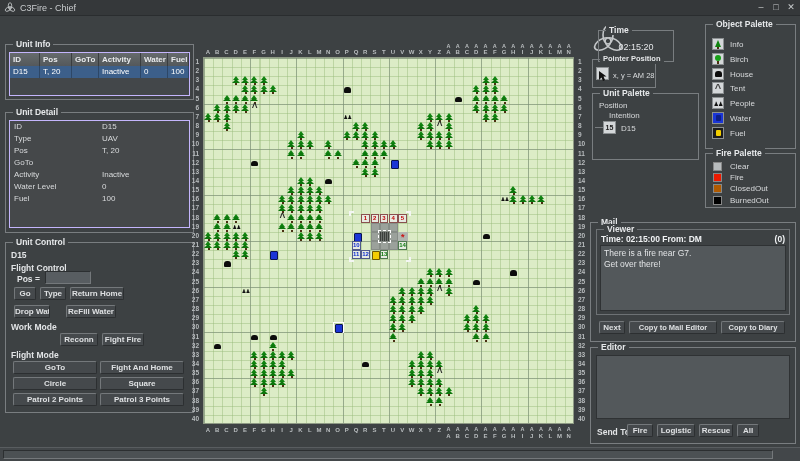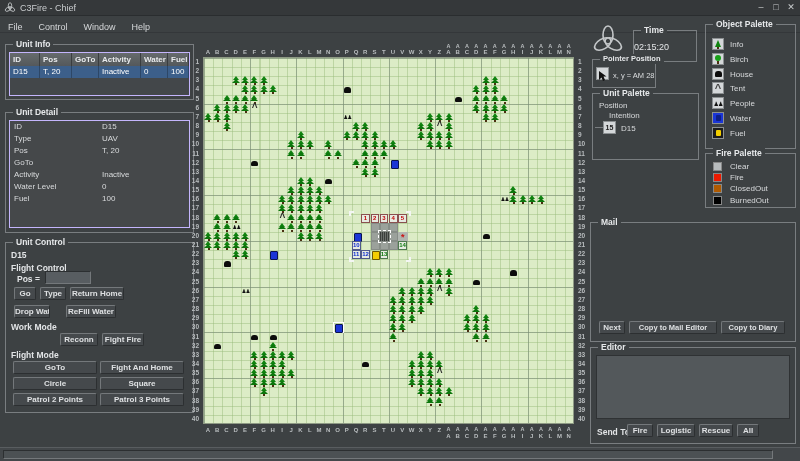--- a/index.html
+++ b/index.html
@@ -131,21 +131,20 @@
         <ellipse cx="17" cy="11" rx="5" ry="9" transform="rotate(120 17 17)"></ellipse>
         <ellipse cx="17" cy="11" rx="5" ry="9" transform="rotate(240 17 17)"></ellipse>
       </g>
     </svg>
     <span class="title">C3Fire - Chief</span>
     <span class="win-ctrl" style="right:32px">–</span>
     <span class="win-ctrl" style="right:17px">□</span>
     <span class="win-ctrl" style="right:2px">✕</span>
   </div>
 
-  <div class="abs" id="menubar"><div class="menu-item">File</div><div class="menu-item">Control</div><div class="menu-item">Window</div><div class="menu-item">Help</div></div>
 
   <div class="group" style="left:5px;top:44px;width:189px;height:56px">
     <span class="group-title">Unit Info</span>
     <div class="tbl" style="left:3px;top:7px;width:181px;height:44px">
       <div class="tbl-head">
           <span style="width: 30px;">ID</span>
           <span style="width: 32px;">Pos</span>
           <span style="width: 27px;">GoTo</span>
           <span style="width: 42px;">Activity</span>
           <span style="width: 27px;">Water</span>
@@ -645,23 +644,23 @@
     </div>
 
   <svg class="abs" style="left:591px;top:24px" width="34" height="34" viewBox="0 0 34 34">
     <g fill="none" stroke="#c4c7c9" stroke-width="1.6">
       <ellipse cx="17" cy="11" rx="5" ry="9"></ellipse>
       <ellipse cx="17" cy="11" rx="5" ry="9" transform="rotate(120 17 17)"></ellipse>
       <ellipse cx="17" cy="11" rx="5" ry="9" transform="rotate(240 17 17)"></ellipse>
     </g>
   </svg>
 
-  <div class="group" style="left:633px;top:30px;width:64px;height:32px">
+  <div class="group" style="left:598px;top:30px;width:76px;height:32px">
     <span class="group-title">Time</span>
-    <div style="position:absolute;left:0;top:11px;width:100%;font-size:9px;color:#e4e6e8">02:15:20</div>
+    <div style="position:absolute;left:0;top:11px;width:100%;text-align:center;font-size:9px;color:#e4e6e8">02:15:20</div>
   </div>
 
   <div class="group" style="left:592px;top:59px;width:64px;height:29px">
     <span class="group-title" style="font-size:7.5px">Pointer Position</span>
     <div style="position:absolute;left:3px;top:7px;width:13px;height:13px;background:#d4d7d9;border:1px solid #8c9092">
       <svg width="9" height="11" style="margin:1px 0 0 2px">
           <polygon points="0,0 0,9 2.5,6.5 4,10 6,9 4.5,5.5 7.5,5.5" fill="#111"></polygon>
         </svg>
     </div>
     <span style="position:absolute;left:20px;top:11px;font-size:7.5px;color:#dcdee0;white-space:nowrap">x, y =  AM 28</span>
@@ -728,20 +727,31 @@
         </div>
         <div class="pal-row" style="left: 0px; top: 41.6px; width: 89px; position: absolute;">
           <div class="swatch" style="background: rgb(0, 0, 0);"></div>
           <div class="pal-label" style="top: 0px;">BurnedOut</div>
         </div>
       </div>
   </div>
 
   <div class="group" style="left:590px;top:222px;width:206px;height:120px">
     <span class="group-title">Mail</span>
+    <div class="group" style="left:5px;top:6px;width:194px;height:86px;border-color:#6d7174">
+      <span class="group-title">Viewer</span>
+      <div class="viewer-head">
+        <span>Time: 02:15:00  From: DM</span>
+        <span style="float:right">(0)</span>
+      </div>
+      <div class="textarea" style="left:3px;top:15px;width:186px;height:66px">
+        <div>There is a fire near G7.</div>
+        <div>Get over there!</div>
+      </div>
+    </div>
     <button class="btn" style="left:8px;top:98px;width:26px">Next</button>
     <button class="btn" style="left:38px;top:98px;width:88px;font-size:7.5px">Copy to Mail Editor</button>
     <button class="btn" style="left:130px;top:98px;width:64px;font-size:7.5px">Copy to Diary</button>
   </div>
 
   <div class="group" style="left:590px;top:347px;width:206px;height:97px">
     <span class="group-title">Editor</span>
     <div class="textarea" style="left:5px;top:7px;width:194px;height:64px"></div>
     <span class="seclabel" style="left:6px;top:79px">Send To</span>
     <button class="btn" style="left:36px;top:76px;width:26px">Fire</button>

